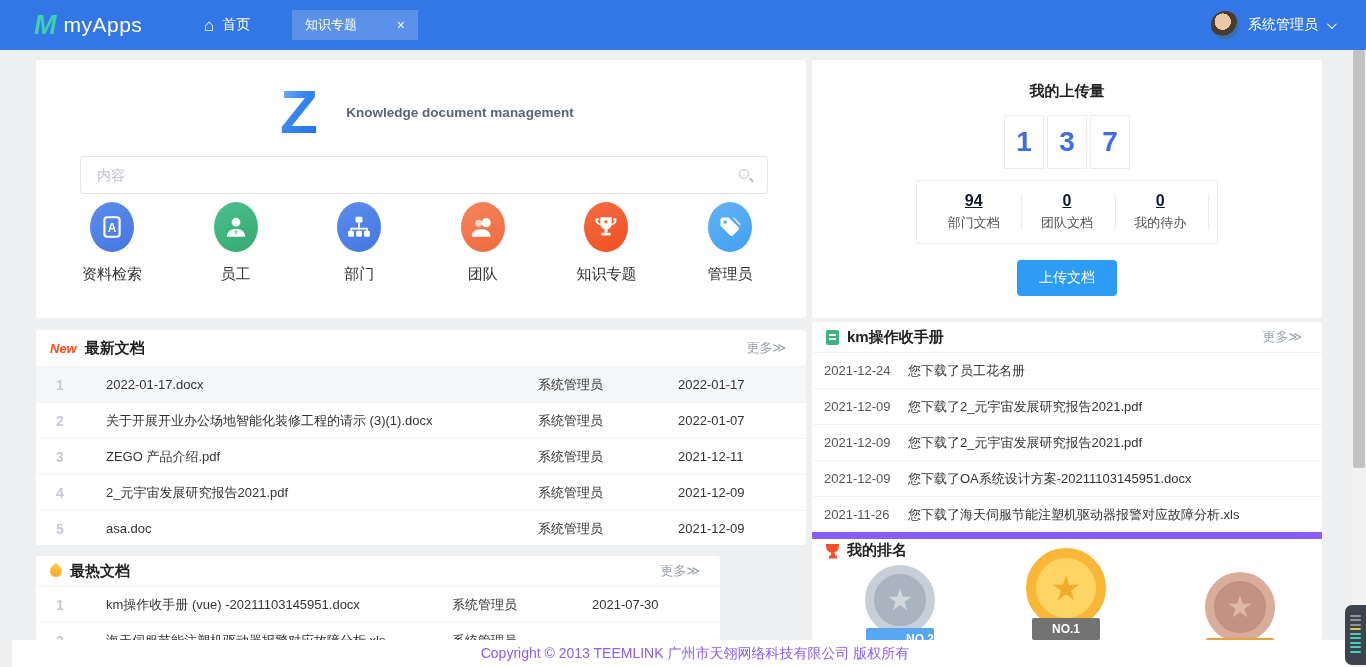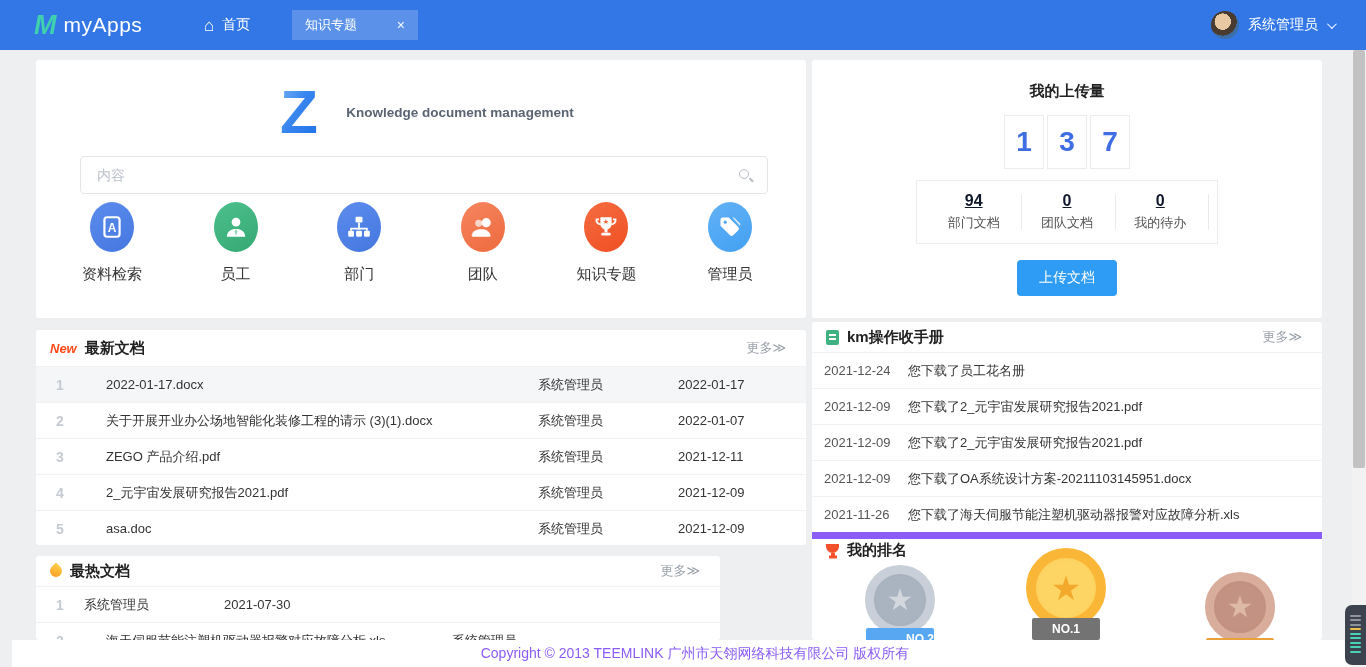--- a/index.html
+++ b/index.html
@@ -267,20 +267,21 @@
   </section>
 
   <section class="card" id="hot-card">
     <div class="sec-header" style="height:30px;">
       <span class="flame"></span>
       <span class="sec-title">最热文档</span>
       <span class="more-link">更多≫</span>
     </div>
     <div class="doc-row">
       <span class="doc-idx">1</span>
+      <span class="doc-name">km操作收手册 (vue) -20211103145951.docx</span>
       <span class="doc-author">系统管理员</span>
       <span class="doc-date">2021-07-30</span>
     </div>
     <div class="doc-row">
       <span class="doc-idx">2</span>
       <span class="doc-name">海天伺服节能注塑机驱动器报警对应故障分析.xls</span>
       <span class="doc-author">系统管理员</span>
       <span class="doc-date"></span>
     </div>
   </section>

